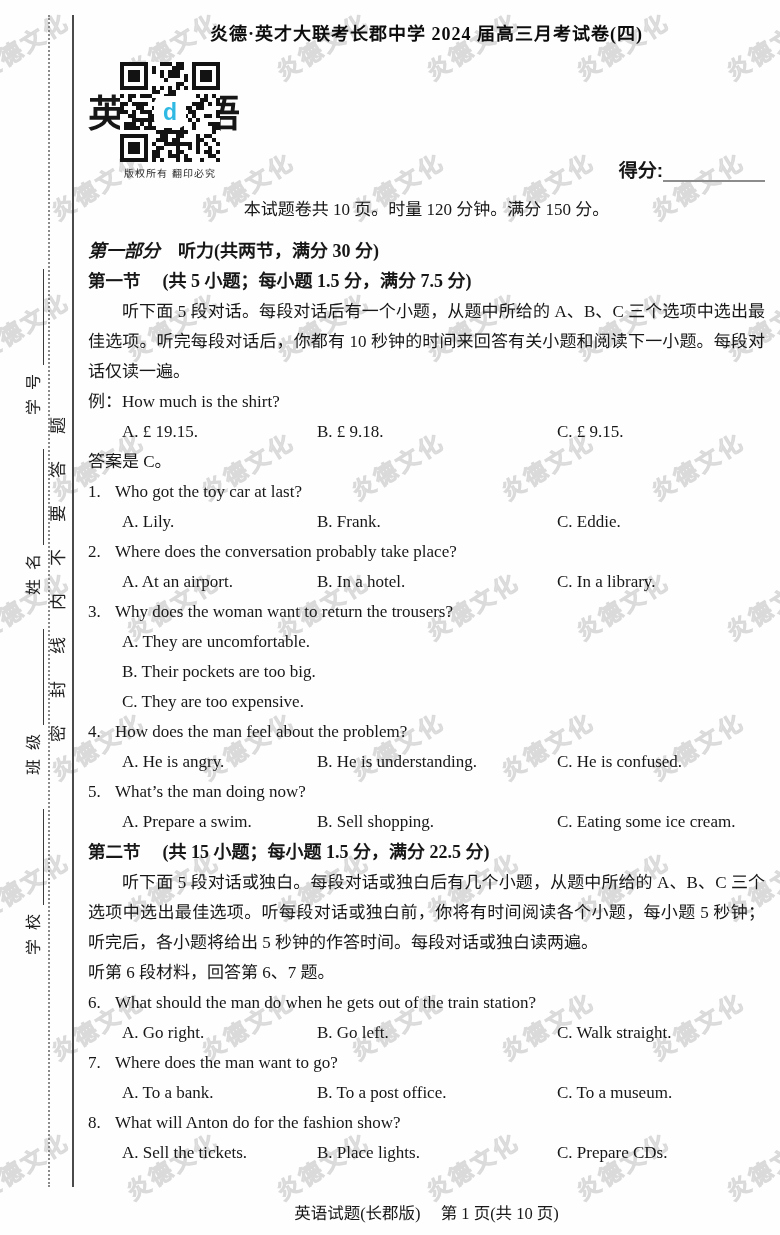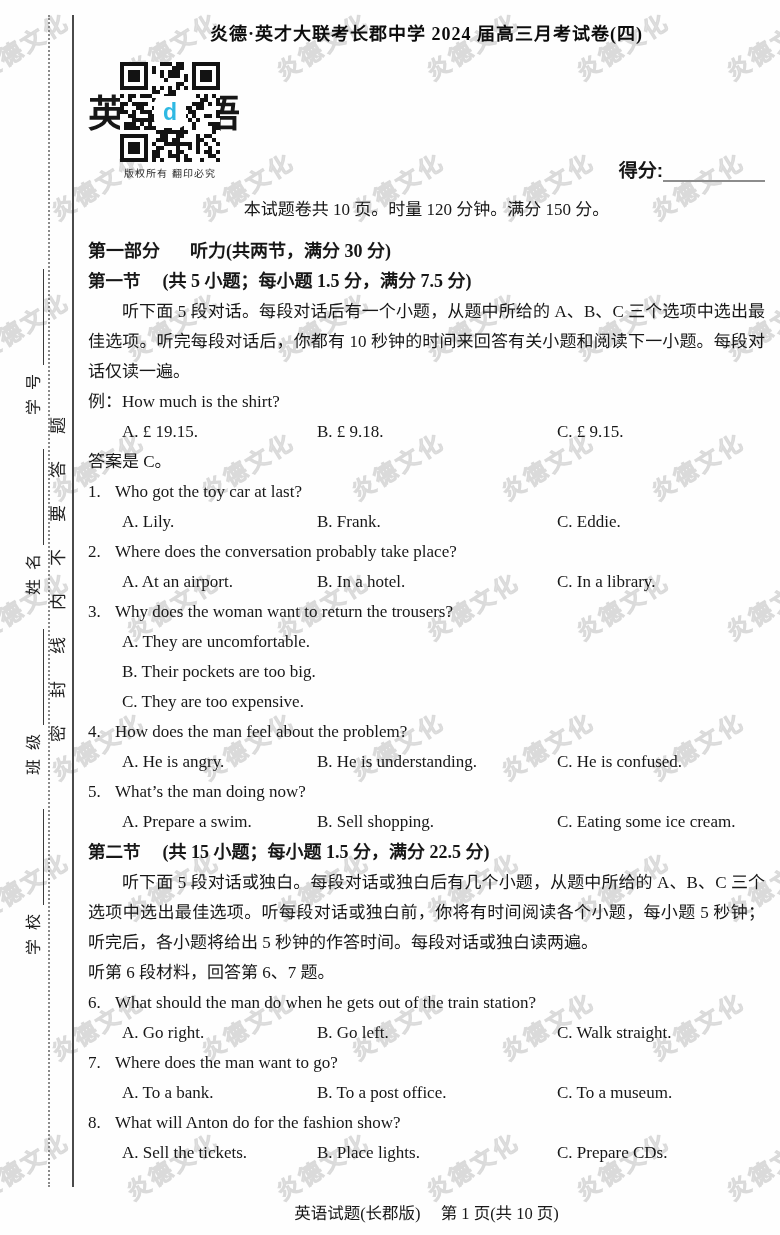--- a/index.html
+++ b/index.html
@@ -47,21 +47,21 @@
   }
   .subject { margin-top:36px; height:48px; line-height:48px; font-size:38px; font-weight:bold; }
   .score-row { margin-top:18px; height:26px; display:flex; justify-content:flex-end; align-items:flex-end; }
   .score-label { font-family:"Liberation Sans","DejaVu Sans",sans-serif; font-weight:bold; font-size:19px; line-height:22px; }
   .score-blank { width:102px; height:20px; border-bottom:2px solid #8c8c8c; }
   .paper-info { margin-top:16px; height:24px; line-height:24px; text-align:center; font-size:17px; }
 
   .body-lines { margin-top:14px; font-size:17px; line-height:30px; }
   .line { min-height:30px; }
   .part-heading { font-family:"Liberation Sans","DejaVu Sans",sans-serif; font-weight:bold; font-size:18px; }
-  .part-heading .h-label { margin-right:30px; }
+  .part-heading .h-label { margin-right:18px;font-style:italic; }
   .h-note { font-family:"Liberation Serif","DejaVu Serif",serif; font-weight:bold; font-size:18px; }
   .sec-heading .h-label { font-family:"Liberation Sans","DejaVu Sans",sans-serif; font-weight:bold; font-size:17.5px; }
   .sec-heading .h-note { margin-left:22px; }
   .para { text-indent:2em; text-align:justify; min-height:90px; }
   .q-line { display:flex; }
   .q-num { width:27px; flex:none; }
   .q-text { flex:1; }
   .opts-row { display:flex; padding-left:34px; }
   .opt-a { width:195px; flex:none; }
   .opt-b { width:240px; flex:none; }

